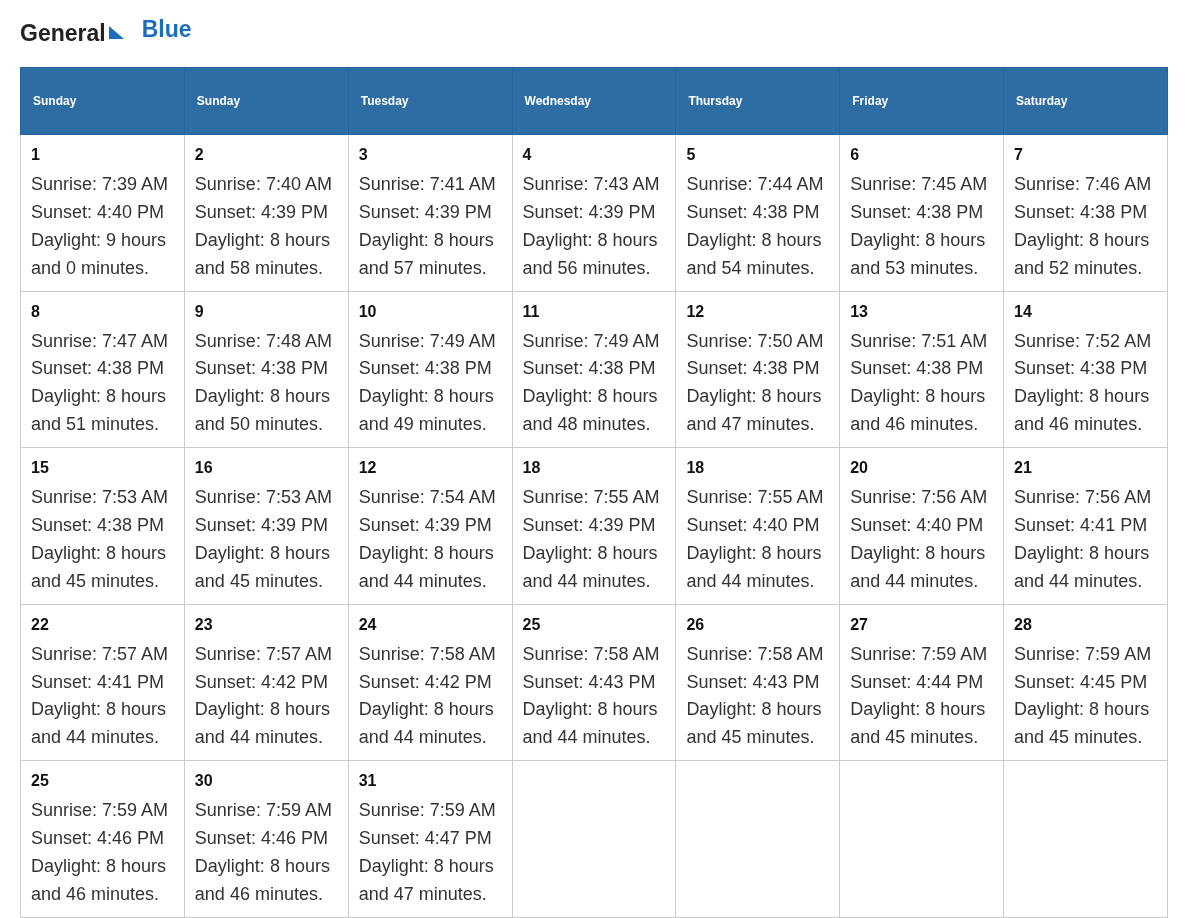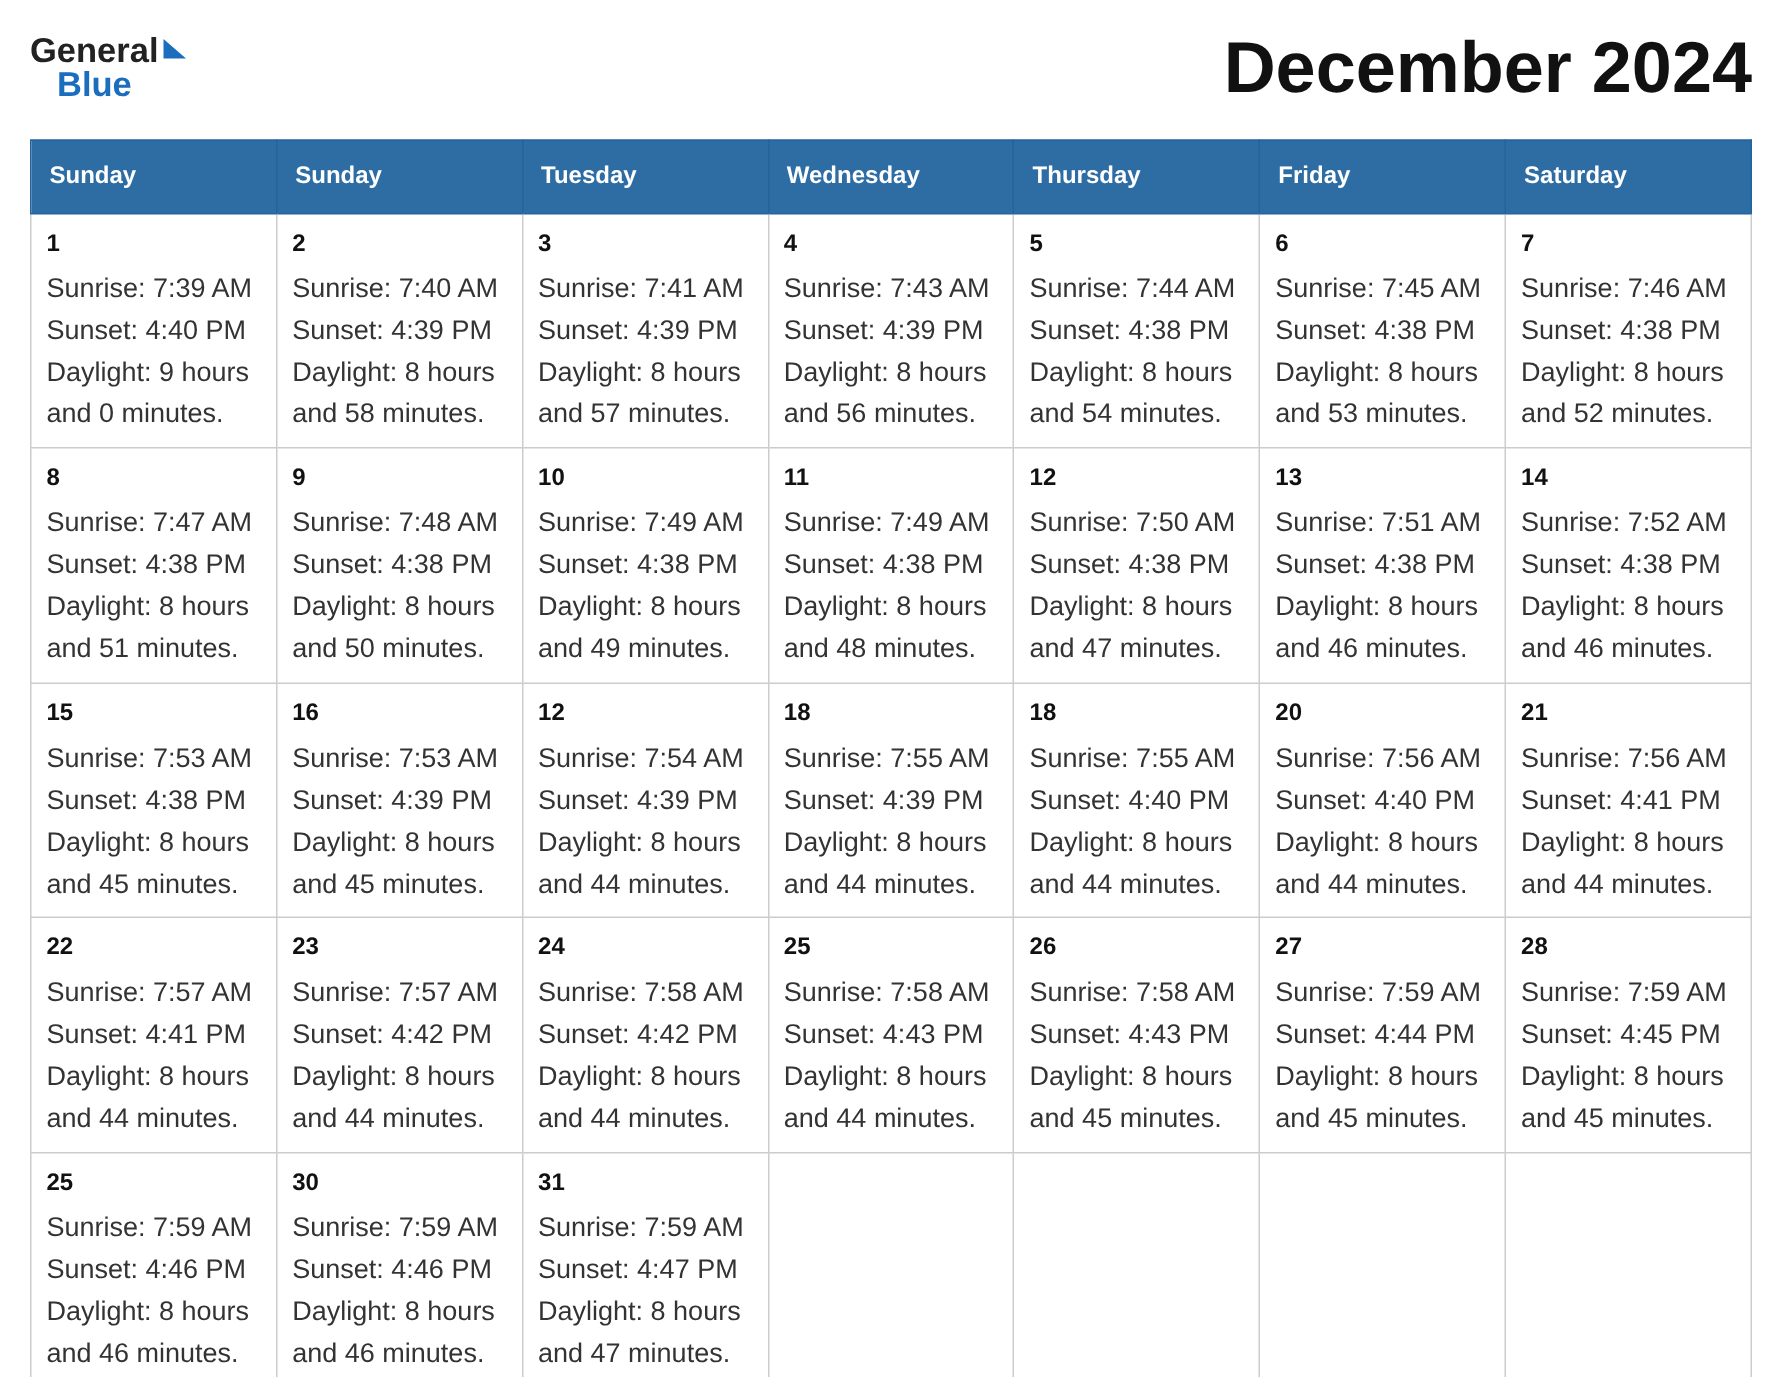--- a/index.html
+++ b/index.html
@@ -11,21 +11,20 @@
       min-height: 918px;
     }
     .header {
       display: flex;
       justify-content: space-between;
       align-items: flex-start;
       margin-bottom: 20px;
     }
     .logo {
       display: flex;
-      flex-direction: column;
       align-items: flex-start;
     }
     .header-right {
       text-align: right;
     }
     .month-title {
       font-size: 48px;
       font-weight: bold;
       color: #111;
       line-height: 1.1;
@@ -36,23 +35,23 @@
       margin-top: 4px;
     }
     .calendar {
       width: 100%;
       border-collapse: collapse;
       border: 1px solid #ccc;
     }
     .calendar thead tr th {
       background-color: #2e6da4;
       color: #fff;
-      font-size: 16px;
-      font-weight: bold;
-      padding: 15px 12px;
+      font-size: 12px;
+      font-weight: bold;
+      padding: 26px 12px;
       text-align: left;
       border: 1px solid #2563a0;
     }
     .calendar tbody tr td {
       vertical-align: top;
       padding: 8px 10px;
       border: 1px solid #ccc;
       width: 14.28%;
       min-height: 90px;
       font-size: 13px;
@@ -88,21 +87,20 @@
 
 <div class="header">
   <div class="logo">
     <div class="logo-line1">
   <span style="color:#222;font-size:23px;font-weight:bold;">General</span>
   <span style="display:inline-block;width:0;height:0;border-style:solid;border-width:13px 0 0 15px;border-color:transparent transparent transparent #1a6ebd;margin-left:3px;margin-bottom:2px;vertical-align:middle;"></span>
 </div>
     <div style="color:#1a6ebd;font-size:23px;font-weight:bold;margin-top:-4px;margin-left:18px;">Blue</div>
   </div>
   <div class="header-right">
-    <div class="month-title">December 2024</div>
   </div>
 </div>
 
 <table class="calendar">
   <thead>
     <tr>
       <th>Sunday</th>
       <th>Sunday</th>
       <th>Tuesday</th>
       <th>Wednesday</th>

